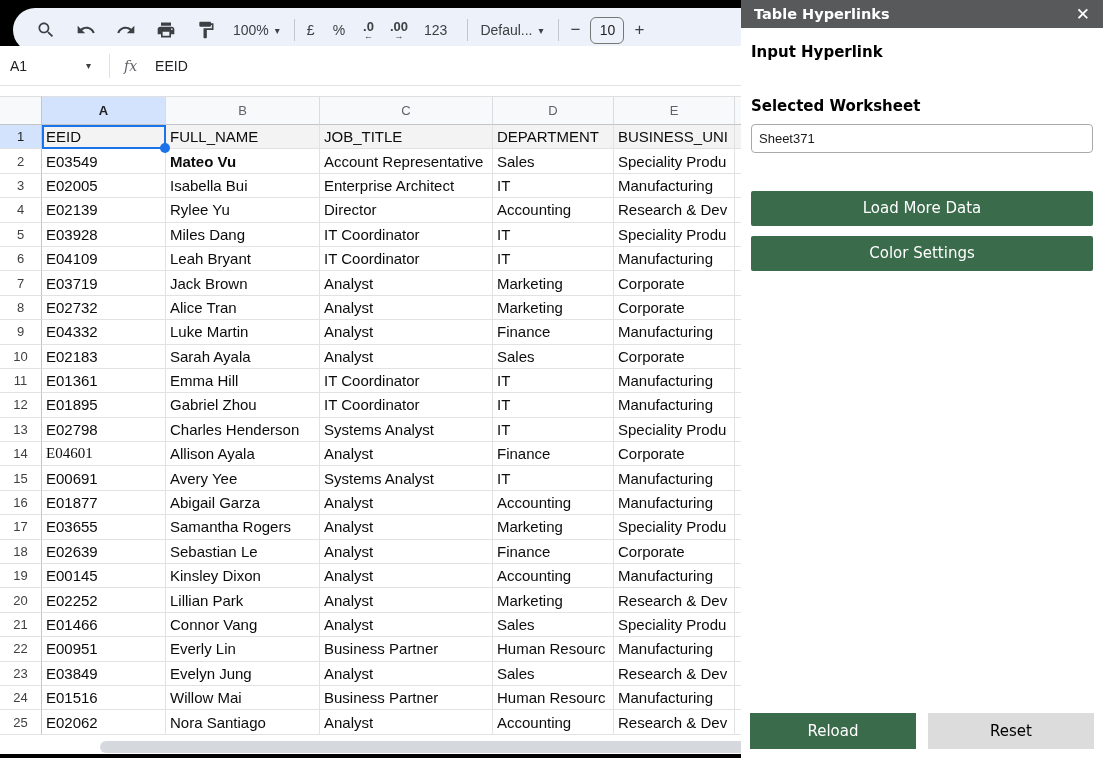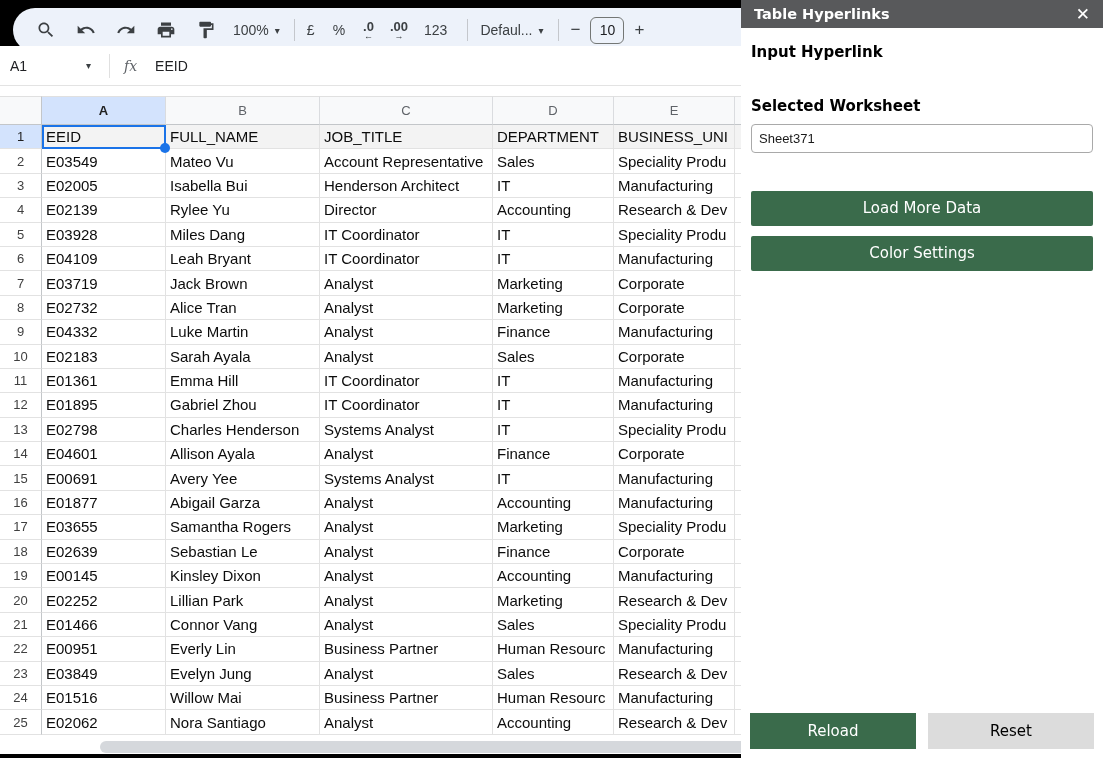--- a/index.html
+++ b/index.html
@@ -190,31 +190,31 @@
           </div>
           <div class="cell" style="width: 154px;">FULL_NAME</div>
           <div class="cell" style="width: 173px;">JOB_TITLE</div>
           <div class="cell" style="width: 121px;">DEPARTMENT</div>
           <div class="cell" style="width: 121px;">BUSINESS_UNI</div>
           <div class="cell sliver"></div>
         </div>
         <div class="row">
           <div class="rnum">2</div>
           <div class="cell" style="width: 124px;">E03549</div>
-          <div class="cell" style="width: 154px;">Mateo Vu</div>
+          <div class="cell" style="width: 154px; font-weight: bold;">Mateo Vu</div>
           <div class="cell" style="width: 173px;">Account Representative</div>
           <div class="cell" style="width: 121px;">Sales</div>
           <div class="cell" style="width: 121px;">Speciality Produ</div>
           <div class="cell sliver"></div>
         </div>
         <div class="row">
           <div class="rnum">3</div>
           <div class="cell" style="width: 124px;">E02005</div>
           <div class="cell" style="width: 154px;">Isabella Bui</div>
-          <div class="cell" style="width: 173px;">Henderson Architect</div>
+          <div class="cell" style="width: 173px;">Enterprise Architect</div>
           <div class="cell" style="width: 121px;">IT</div>
           <div class="cell" style="width: 121px;">Manufacturing</div>
           <div class="cell sliver"></div>
         </div>
         <div class="row">
           <div class="rnum">4</div>
           <div class="cell" style="width: 124px;">E02139</div>
           <div class="cell" style="width: 154px;">Rylee Yu</div>
           <div class="cell" style="width: 173px;">Director</div>
           <div class="cell" style="width: 121px;">Accounting</div>
@@ -297,21 +297,21 @@
           <div class="rnum">13</div>
           <div class="cell" style="width: 124px;">E02798</div>
           <div class="cell" style="width: 154px;">Charles Henderson</div>
           <div class="cell" style="width: 173px;">Systems Analyst</div>
           <div class="cell" style="width: 121px;">IT</div>
           <div class="cell" style="width: 121px;">Speciality Produ</div>
           <div class="cell sliver"></div>
         </div>
         <div class="row">
           <div class="rnum">14</div>
-          <div class="cell" style="width: 124px;">E04601</div>
+          <div class="cell" style="width: 124px; font-family: Liberation Serif, serif;">E04601</div>
           <div class="cell" style="width: 154px;">Allison Ayala</div>
           <div class="cell" style="width: 173px;">Analyst</div>
           <div class="cell" style="width: 121px;">Finance</div>
           <div class="cell" style="width: 121px;">Corporate</div>
           <div class="cell sliver"></div>
         </div>
         <div class="row">
           <div class="rnum">15</div>
           <div class="cell" style="width: 124px;">E00691</div>
           <div class="cell" style="width: 154px;">Avery Yee</div>

